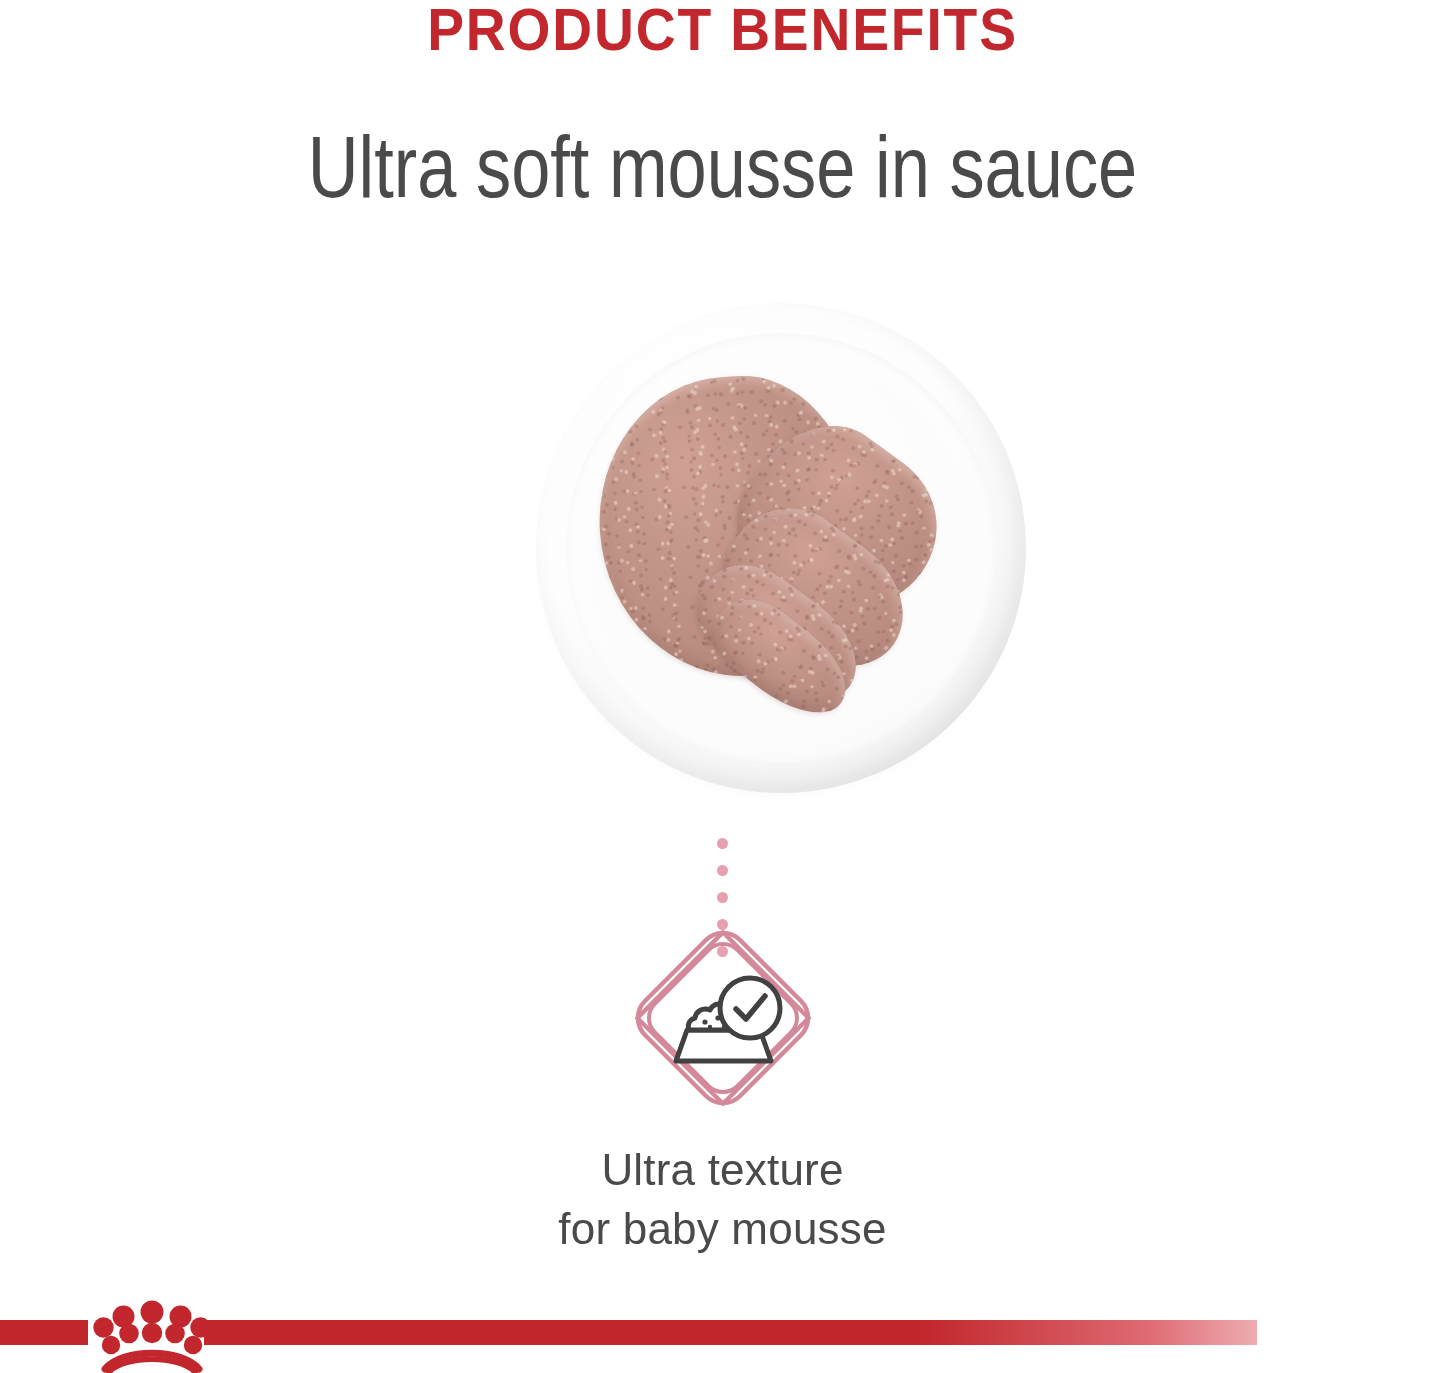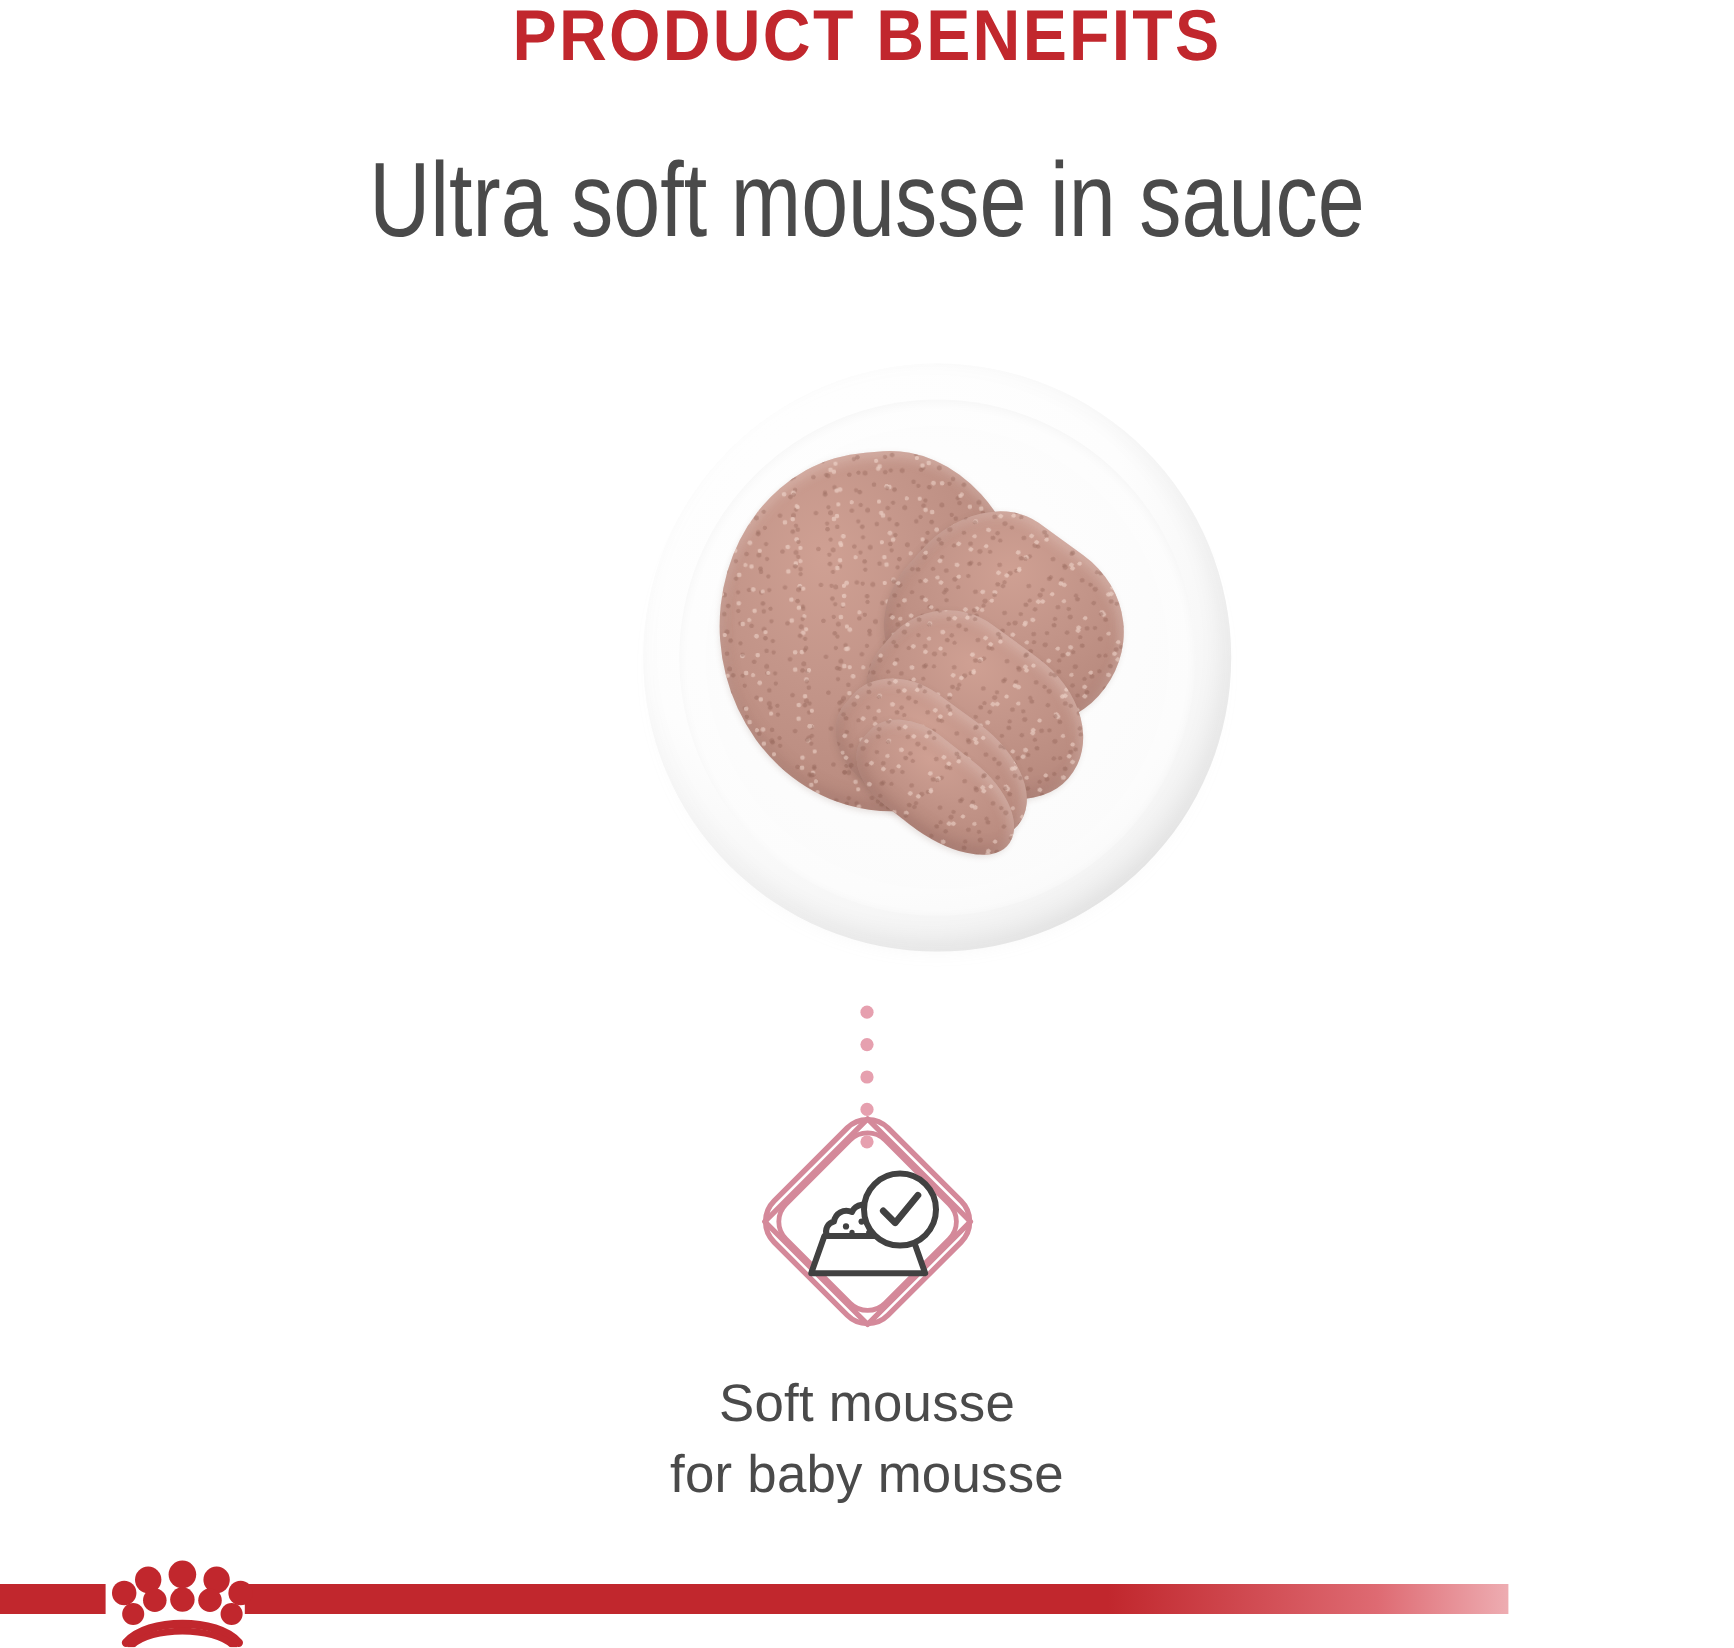--- a/index.html
+++ b/index.html
@@ -336,21 +336,21 @@
       <circle cx="88" cy="93" r="2.6" fill="#414141"></circle>
       <circle cx="101" cy="98" r="2.6" fill="#414141"></circle>
       <circle cx="94" cy="102" r="2.2" fill="#414141"></circle>
       <circle cx="80" cy="102" r="2.2" fill="#414141"></circle>
 
       <circle cx="120" cy="83" r="30" fill="#ffffff" stroke="#414141" stroke-width="5"></circle>
       <path d="M106 84 L116 94 L135 71" fill="none" stroke="#414141" stroke-width="5.5" stroke-linecap="round" stroke-linejoin="round"></path>
     </svg>
 
     <div class="benefit-caption">
-      <div>Soft mousse</div>
+      <div>Ultra texture</div>
       <div>for baby mousse</div>
     </div>
   </div>
 
   <div class="footer">
     <div class="bar-left"></div>
     <div class="bar-right"></div>
     <svg class="crown" viewBox="0 0 118 73">
       <g fill="#C1272D">
         <circle cx="59" cy="12" r="11.5"></circle>

